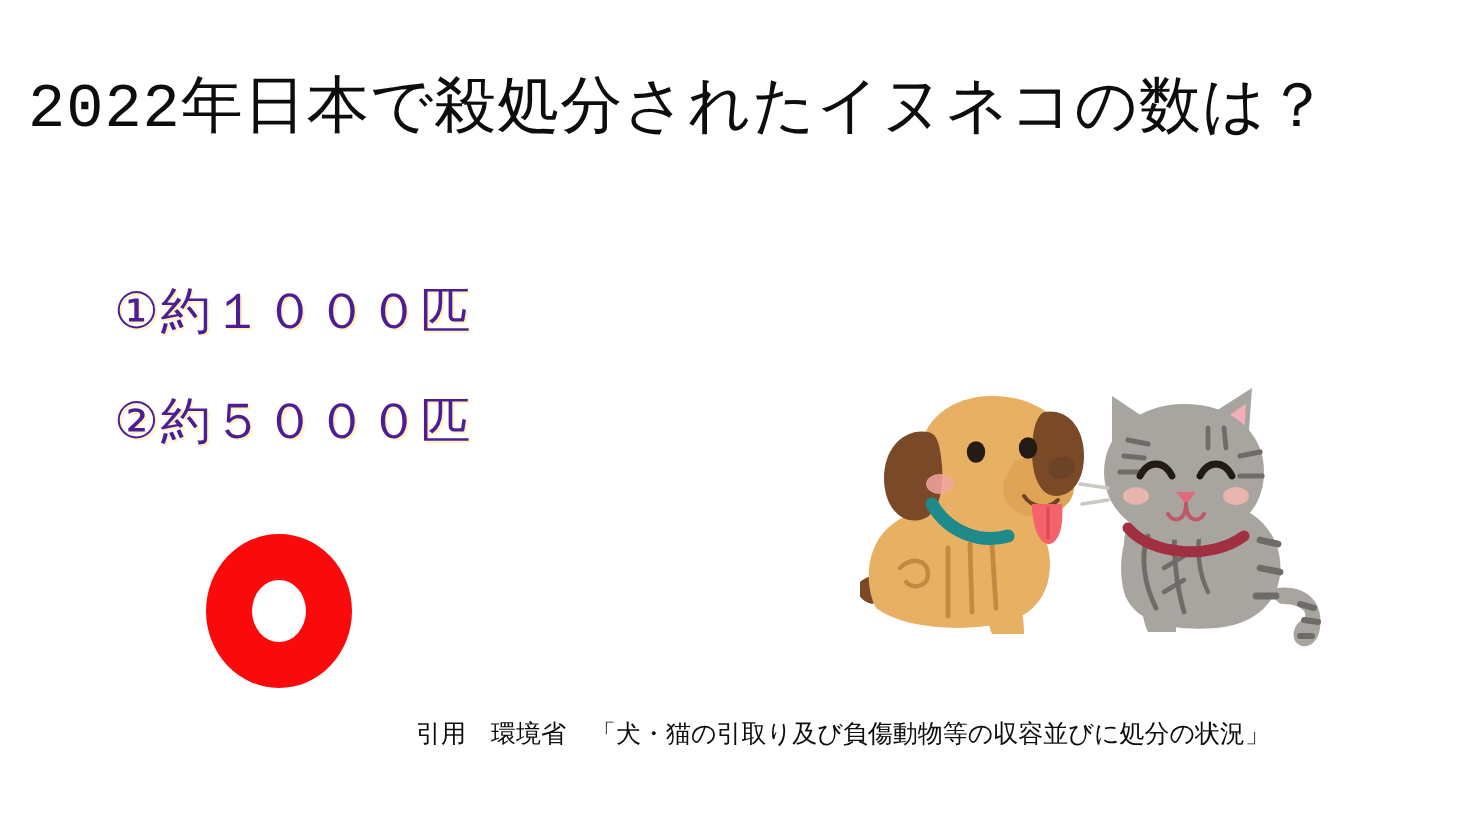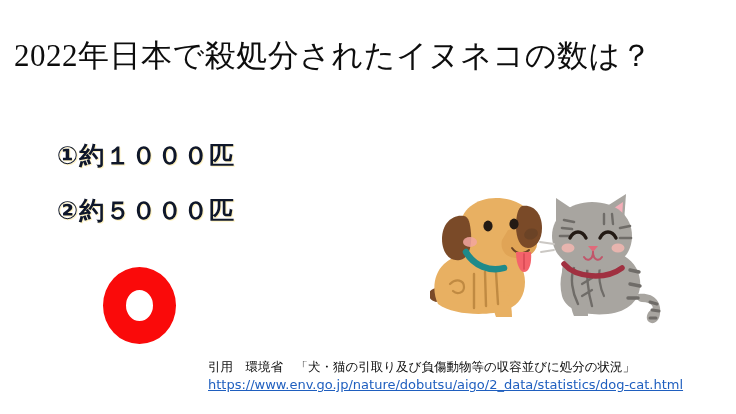--- a/index.html
+++ b/index.html
@@ -23,33 +23,33 @@
   }
 
   
   #title {
     position: absolute;
     left: 14px;
     top: 36px;
     font-size: 31px;
     line-height: 40px;
     color: #0d0d0d;
-    font-family: Liberation Serif, serif;
+    font-family: Liberation Mono, monospace;
     letter-spacing: 0.5px;
     white-space: nowrap;
   }
 
   
   .choice {
     position: absolute;
     left: 57px;
     font-size: 25px;
     line-height: 30px;
-    font-weight: bold;
-    color: #0f172a;
+    font-weight: normal;
+    color: #4c1d95;
     font-family: "DejaVu Sans", "Liberation Sans", sans-serif;
     letter-spacing: 1px;
     white-space: nowrap;
     text-shadow: 1px 1px 0 rgba(255, 238, 170, 0.75);
   }
   #choice-1 { top: 141px; }
   #choice-2 { top: 196px; }
   #choice-3 { top: 281px; }
 
   
@@ -202,16 +202,15 @@
         <path d="M28 52 L14 50" stroke="#cbc8c4" stroke-width="1.8" stroke-linecap="round"></path>
         <path d="M28 58 L15 60" stroke="#cbc8c4" stroke-width="1.8" stroke-linecap="round"></path>
 
         <path d="M38 72 C50 86 80 88 96 76" fill="none" stroke="#a03040" stroke-width="5.5" stroke-linecap="round"></path>
       </g>
     </svg>
   </div>
 
   <div id="citation">
     <span>引用　環境省　「犬・猫の引取り及び負傷動物等の収容並びに処分の状況」</span>
-    <a id="citation-url" href="#">https://www.env.go.jp/nature/dobutsu/aigo/2_data/statistics/dog-cat.html</a>
   </div>
 
 </div>
 
 </body></html>

